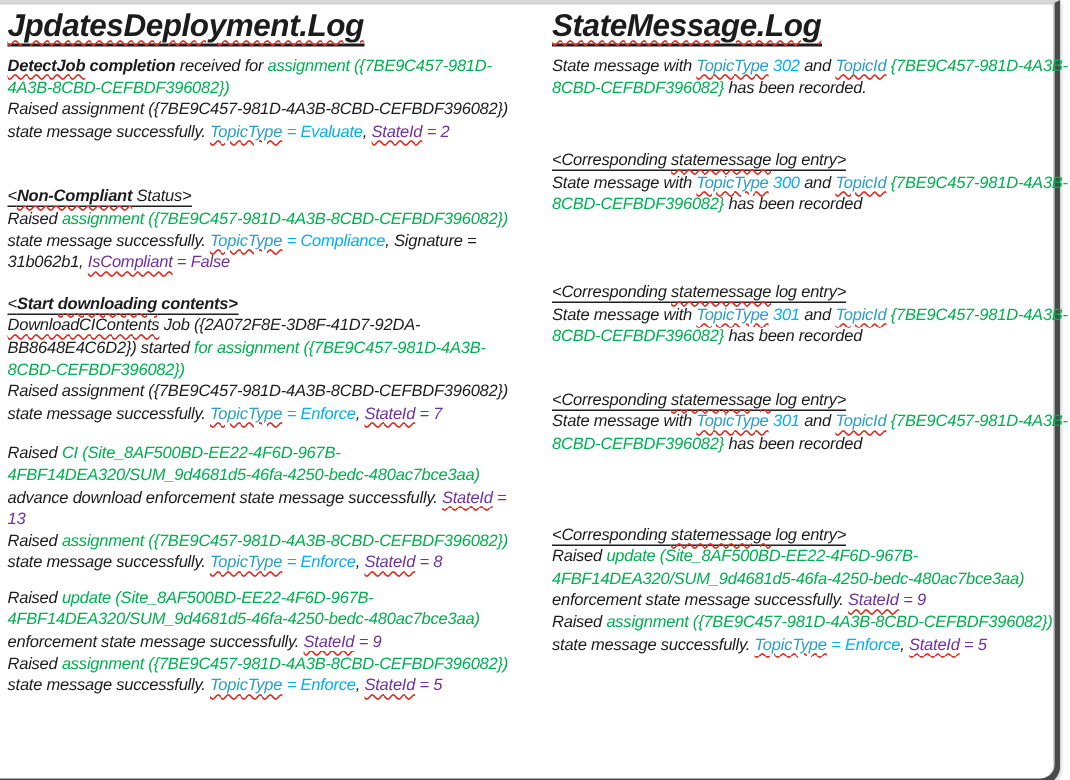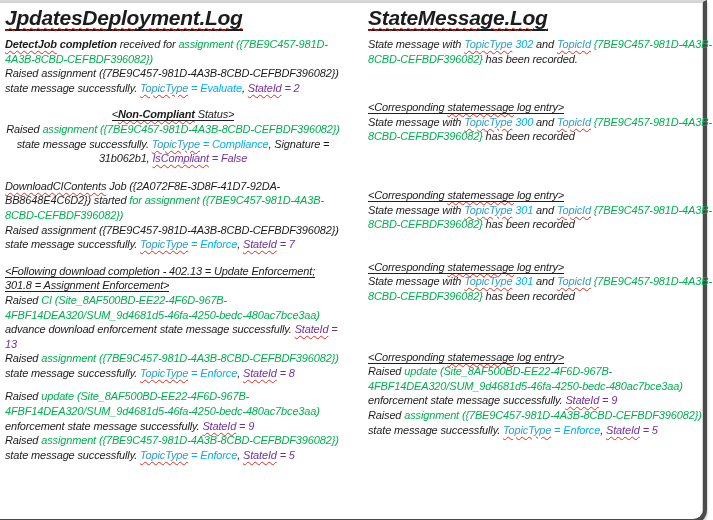--- a/index.html
+++ b/index.html
@@ -28,21 +28,21 @@
   h1.title{
     margin:0 0 7px 0;font-size:21px;line-height:25px;font-weight:bold;
     letter-spacing:-0.3px;
   }
   h1.title .tline{border-bottom:2px solid #1c1c1c;padding-bottom:0px;}
   .section{margin:0;}
   .para{margin:0;}
   .hd span{border-bottom:1.2px solid #1f1f1f;}
   
   .col.left  .section:nth-child(1){margin-top:2px;}
-  .col.left  .section:nth-child(2){margin-top:12px;text-align:center;}
+  .col.left  .section:nth-child(2){margin-top:29px;}
   .col.left  .section:nth-child(3){margin-top:13px;}
   .col.left  .section:nth-child(4){margin-top:12px;}
   .col.left  .section:nth-child(5){margin-top:9px;}
   
   .col.right .section:nth-child(1){margin-top:2px;}
   .col.right .section:nth-child(2){margin-top:34px;}
   .col.right .section:nth-child(3){margin-top:44px;}
   .col.right .section:nth-child(4){margin-top:28px;}
   .col.right .section:nth-child(5){margin-top:46px;}
   
@@ -71,25 +71,25 @@
       <div class="sections">
           <div class="section">
             <p class="para"><span class="bold sq">DetectJob</span><span class="bold"> completion</span><span> received for </span><span class="g">assignment ({7BE9C457-981D-4A3B-8CBD-CEFBDF396082})</span></p>
             <p class="para"><span>Raised assignment ({7BE9C457-981D-4A3B-8CBD-CEFBDF396082}) state message successfully. </span><span class="t sq">TopicType</span><span class="b"> = Evaluate</span><span>, </span><span class="p sq">StateId</span><span class="p"> = 2</span></p>
           </div>
           <div class="section">
             <div class="hd"><span>&lt;</span><span class="bold sq">Non-Compliant</span><span> Status&gt;</span></div>
             <p class="para"><span>Raised </span><span class="g">assignment ({7BE9C457-981D-4A3B-8CBD-CEFBDF396082})</span><span> state message successfully. </span><span class="t sq">TopicType</span><span class="b"> = Compliance</span><span>, Signature = 31b062b1, </span><span class="p sq">IsCompliant</span><span class="p"> = False</span></p>
           </div>
           <div class="section">
+            <div class="hd"><span>&lt;</span><span class="bold">Start</span><span> </span><span class="bold sq">downloading</span><span class="bold"> contents&gt;</span></div>
             <p class="para"><span class="sq">DownloadCIContents</span><span> Job ({2A072F8E-3D8F-41D7-92DA-BB8648E4C6D2}) started </span><span class="g">for assignment ({7BE9C457-981D-4A3B-8CBD-CEFBDF396082})</span></p>
             <p class="para"><span>Raised assignment ({7BE9C457-981D-4A3B-8CBD-CEFBDF396082}) state message successfully. </span><span class="t sq">TopicType</span><span class="b"> = Enforce</span><span>, </span><span class="p sq">StateId</span><span class="p"> = 7</span></p>
           </div>
           <div class="section">
-            <div class="hd"><span>&lt;Following download completion - 402.13 = Update Enforcement; 301.8 = Assignment Enforcement&gt;</span></div>
             <p class="para"><span>Raised </span><span class="g">CI (Site_8AF500BD-EE22-4F6D-967B-4FBF14DEA320/SUM_9d4681d5-46fa-4250-bedc-480ac7bce3aa)</span><span> advance download enforcement state message successfully. </span><span class="p sq">StateId</span><span class="p"> = 13</span></p>
             <p class="para"><span>Raised </span><span class="g">assignment ({7BE9C457-981D-4A3B-8CBD-CEFBDF396082})</span><span> state message successfully. </span><span class="t sq">TopicType</span><span class="b"> = Enforce</span><span>, </span><span class="p sq">StateId</span><span class="p"> = 8</span></p>
           </div>
           <div class="section">
             <p class="para"><span>Raised </span><span class="g">update (Site_8AF500BD-EE22-4F6D-967B-4FBF14DEA320/SUM_9d4681d5-46fa-4250-bedc-480ac7bce3aa)</span><span> enforcement state message successfully. </span><span class="p sq">StateId</span><span class="p"> = 9</span></p>
             <p class="para"><span>Raised </span><span class="g">assignment ({7BE9C457-981D-4A3B-8CBD-CEFBDF396082})</span><span> state message successfully. </span><span class="t sq">TopicType</span><span class="b"> = Enforce</span><span>, </span><span class="p sq">StateId</span><span class="p"> = 5</span></p>
           </div>
         </div>
     </div>
 

